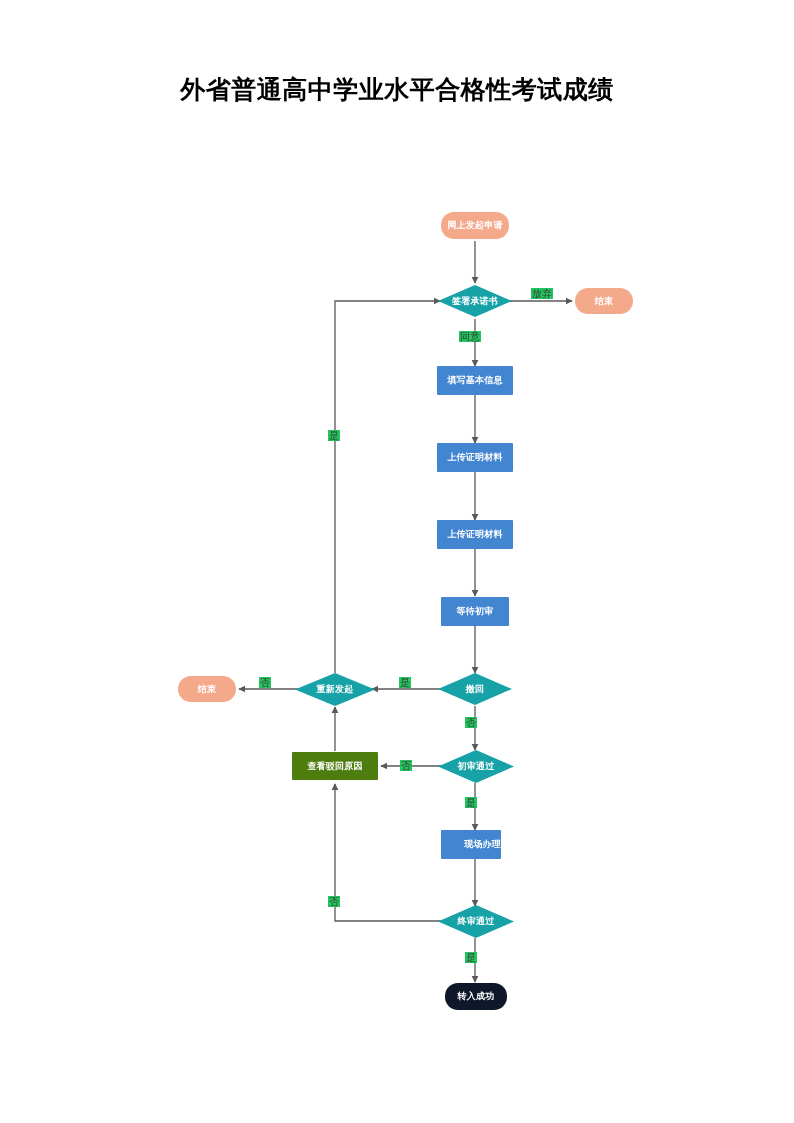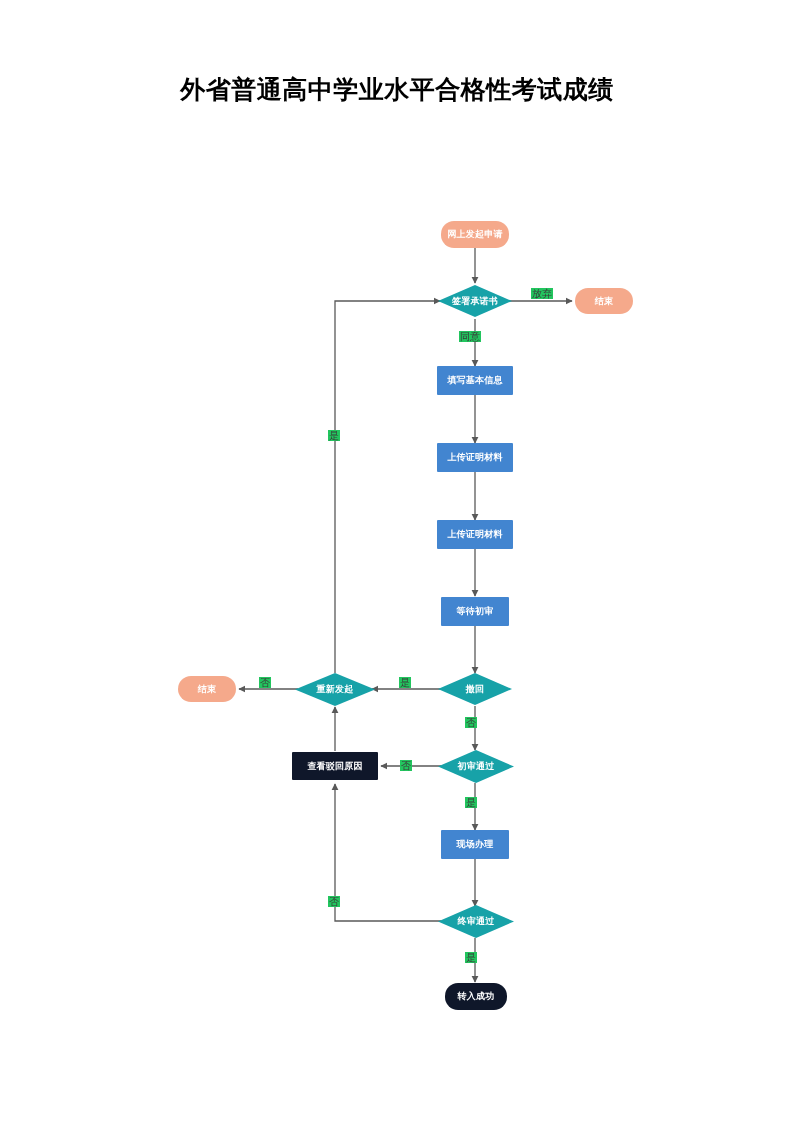--- a/index.html
+++ b/index.html
@@ -143,21 +143,21 @@
       <path d="M 475 783 L 475 830" marker-end="url(#arrow)"></path>
 
       <path d="M 475 859 L 475 906" marker-end="url(#arrow)"></path>
 
       <path d="M 475 938 L 475 982" marker-end="url(#arrow)"></path>
 
       <path d="M 441 921 L 335 921 L 335 784" marker-end="url(#arrow)"></path>
     </g>
   </svg>
 
-  <div class="node node-rounded" style="left:441px; top:221px; width:68px; height:27px; background:#F5A98B;">
+  <div class="node node-rounded" style="left:441px; top:212px; width:68px; height:27px; background:#F5A98B;">
     <span>网上发起申请</span>
   </div>
 
   <div class="node-diamond-wrap" style="left:438px; top:285px; width:74px; height:32px;">
     <div class="node-diamond-shape" style="background:#17A2A8;"></div>
     <div class="node-diamond-label">签署承诺书</div>
   </div>
 
   <div class="node node-rounded" style="left:575px; top:288px; width:58px; height:26px; background:#F5A98B;">
     <span>结束</span>
@@ -191,25 +191,25 @@
 
   <div class="node node-rounded" style="left:178px; top:676px; width:58px; height:26px; background:#F5A98B;">
     <span>结束</span>
   </div>
 
   <div class="node-diamond-wrap" style="left:438px; top:750px; width:76px; height:33px;">
     <div class="node-diamond-shape" style="background:#17A2A8;"></div>
     <div class="node-diamond-label">初审通过</div>
   </div>
 
-  <div class="node node-rect" style="left:292px; top:752px; width:86px; height:28px; background:#0f172a;">
+  <div class="node node-rect" style="left:292px; top:752px; width:86px; height:28px; background:#4d7c0f;">
     <span>查看驳回原因</span>
   </div>
 
-  <div class="node node-rect" style="left:441px; top:830px; width:68px; height:29px; background:#4285D0;">
+  <div class="node node-rect" style="left:441px; top:830px; width:60px; height:29px; background:#4285D0;justify-content:flex-end;">
     <span>现场办理</span>
   </div>
 
   <div class="node-diamond-wrap" style="left:438px; top:905px; width:76px; height:33px;">
     <div class="node-diamond-shape" style="background:#17A2A8;"></div>
     <div class="node-diamond-label">终审通过</div>
   </div>
 
   <div class="node node-rounded" style="left:445px; top:983px; width:62px; height:27px; background:#0f172a;">
     <span>转入成功</span>

